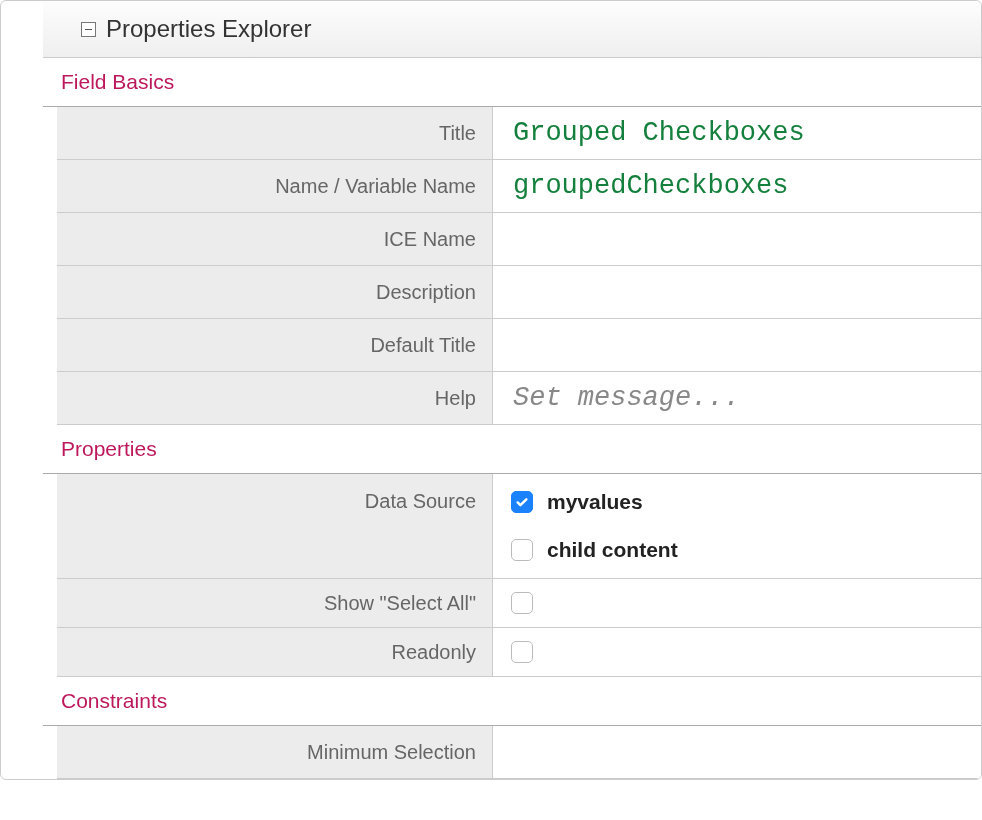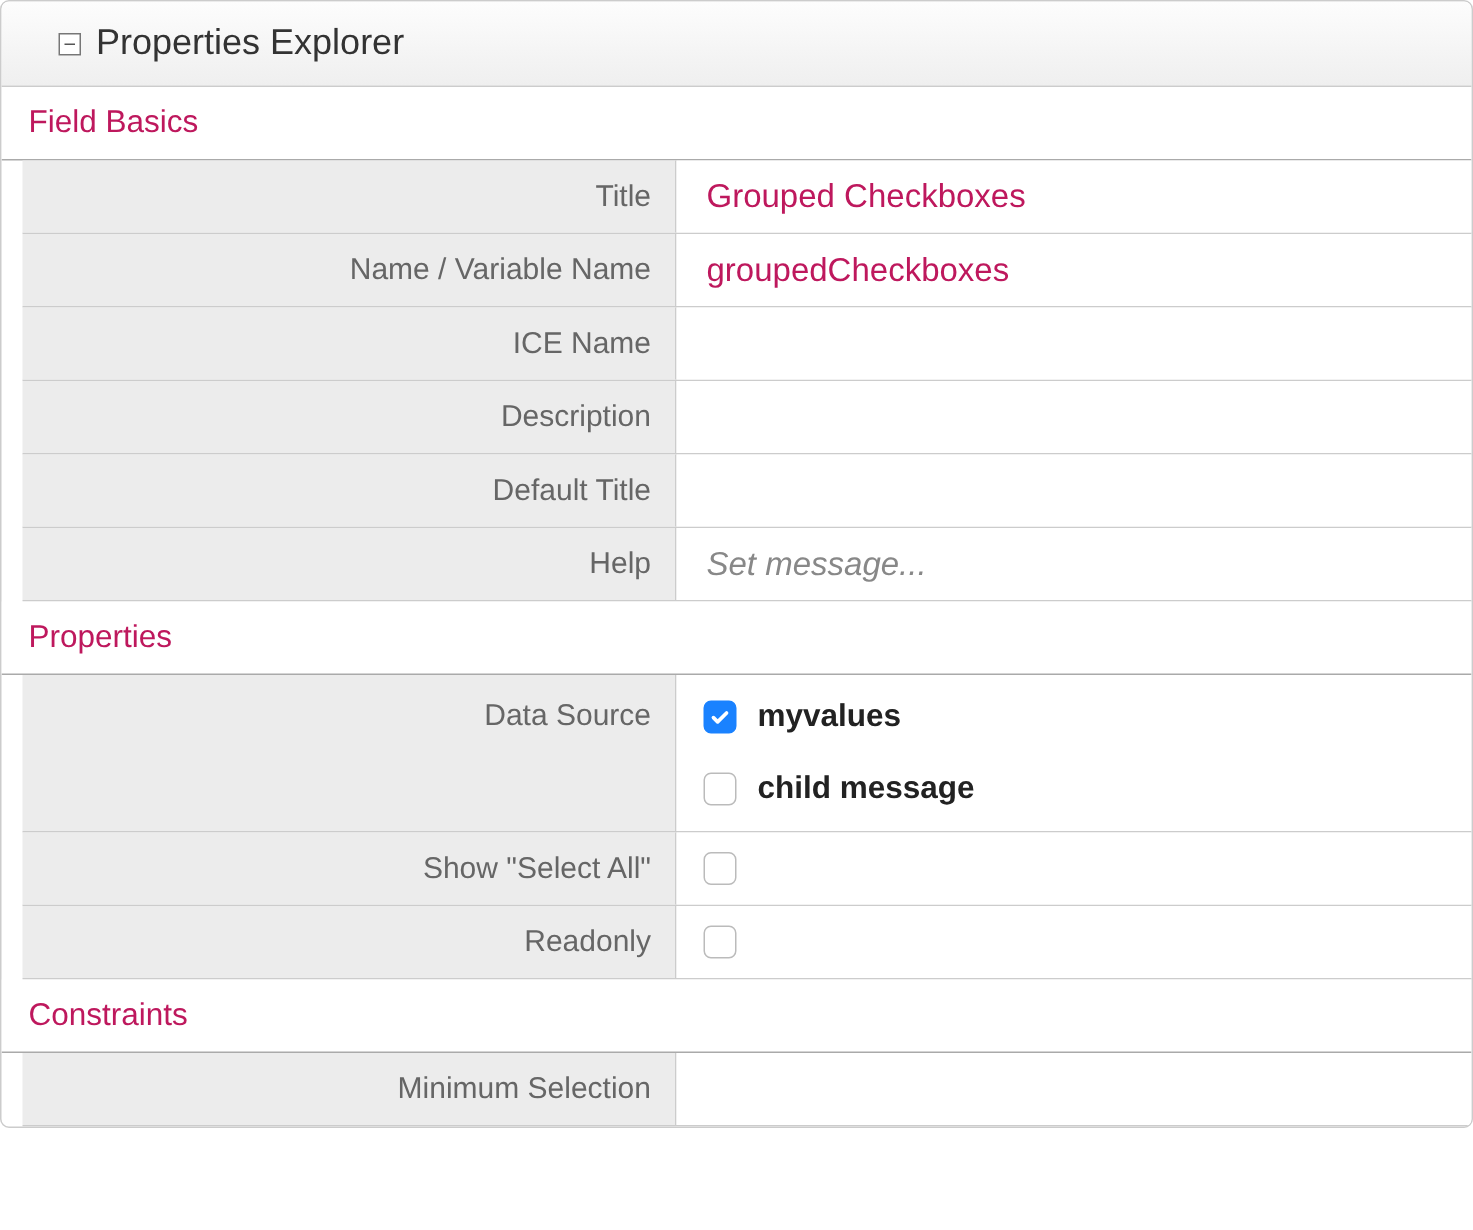--- a/index.html
+++ b/index.html
@@ -10,20 +10,21 @@
     font-size: 20px;
     color: #333;
     background: #fff;
   }
   .panel {
     width: 982px;
     border: 1px solid #ccc;
     border-radius: 6px;
     overflow: hidden;
     margin: 0 auto;
+    padding-left: 42px;
   }
   .panel-header {
     display: flex;
     align-items: center;
     padding: 14px 18px 14px 38px;
     background: linear-gradient(to bottom, #fdfdfd, #efefef);
     border-bottom: 1px solid #ccc;
   }
   .collapse-icon {
     width: 15px;
@@ -75,25 +76,25 @@
     flex: 1;
     background: #fff;
     display: flex;
     align-items: center;
     padding: 10px 18px;
     font-size: 21px;
   }
   .text-input {
     border: none;
     outline: none;
-    font-size: 22px;
+    font-size: 27px;
     width: 100%;
     background: transparent;
-    font-family: Liberation Sans, sans-serif;
-    color: #be185d;
+    font-family: Liberation Mono, monospace;
+    color: #15803d;
   }
   .text-input::placeholder { font-style: italic; color: #888; }
   .ds-options { display: flex; flex-direction: column; gap: 24px; padding: 6px 0; width: 100%;}
   .ds-option {
     display: flex;
     align-items: center;
     gap: 14px;
   }
   .ds-option-label { font-weight: 700; color: #222; font-size: 21px; }
   .checkbox {
@@ -182,21 +183,21 @@
             <svg class="check-svg" viewBox="0 0 16 16">
                 <path d="M3 8.5 L6.2 11.7 L13 4.9"></path>
               </svg>
           </span>
           <span class="ds-option-label">myvalues</span>
         </div>
         <div class="ds-option">
           <span class="checkbox">
             
           </span>
-          <span class="ds-option-label">child message</span>
+          <span class="ds-option-label">child content</span>
         </div>
       </div>
     </div>
   </div>
 
   <div class="prop-row">
     <div class="prop-label">Show "Select All"</div>
     <div class="prop-value">
       <span class="checkbox">
         

